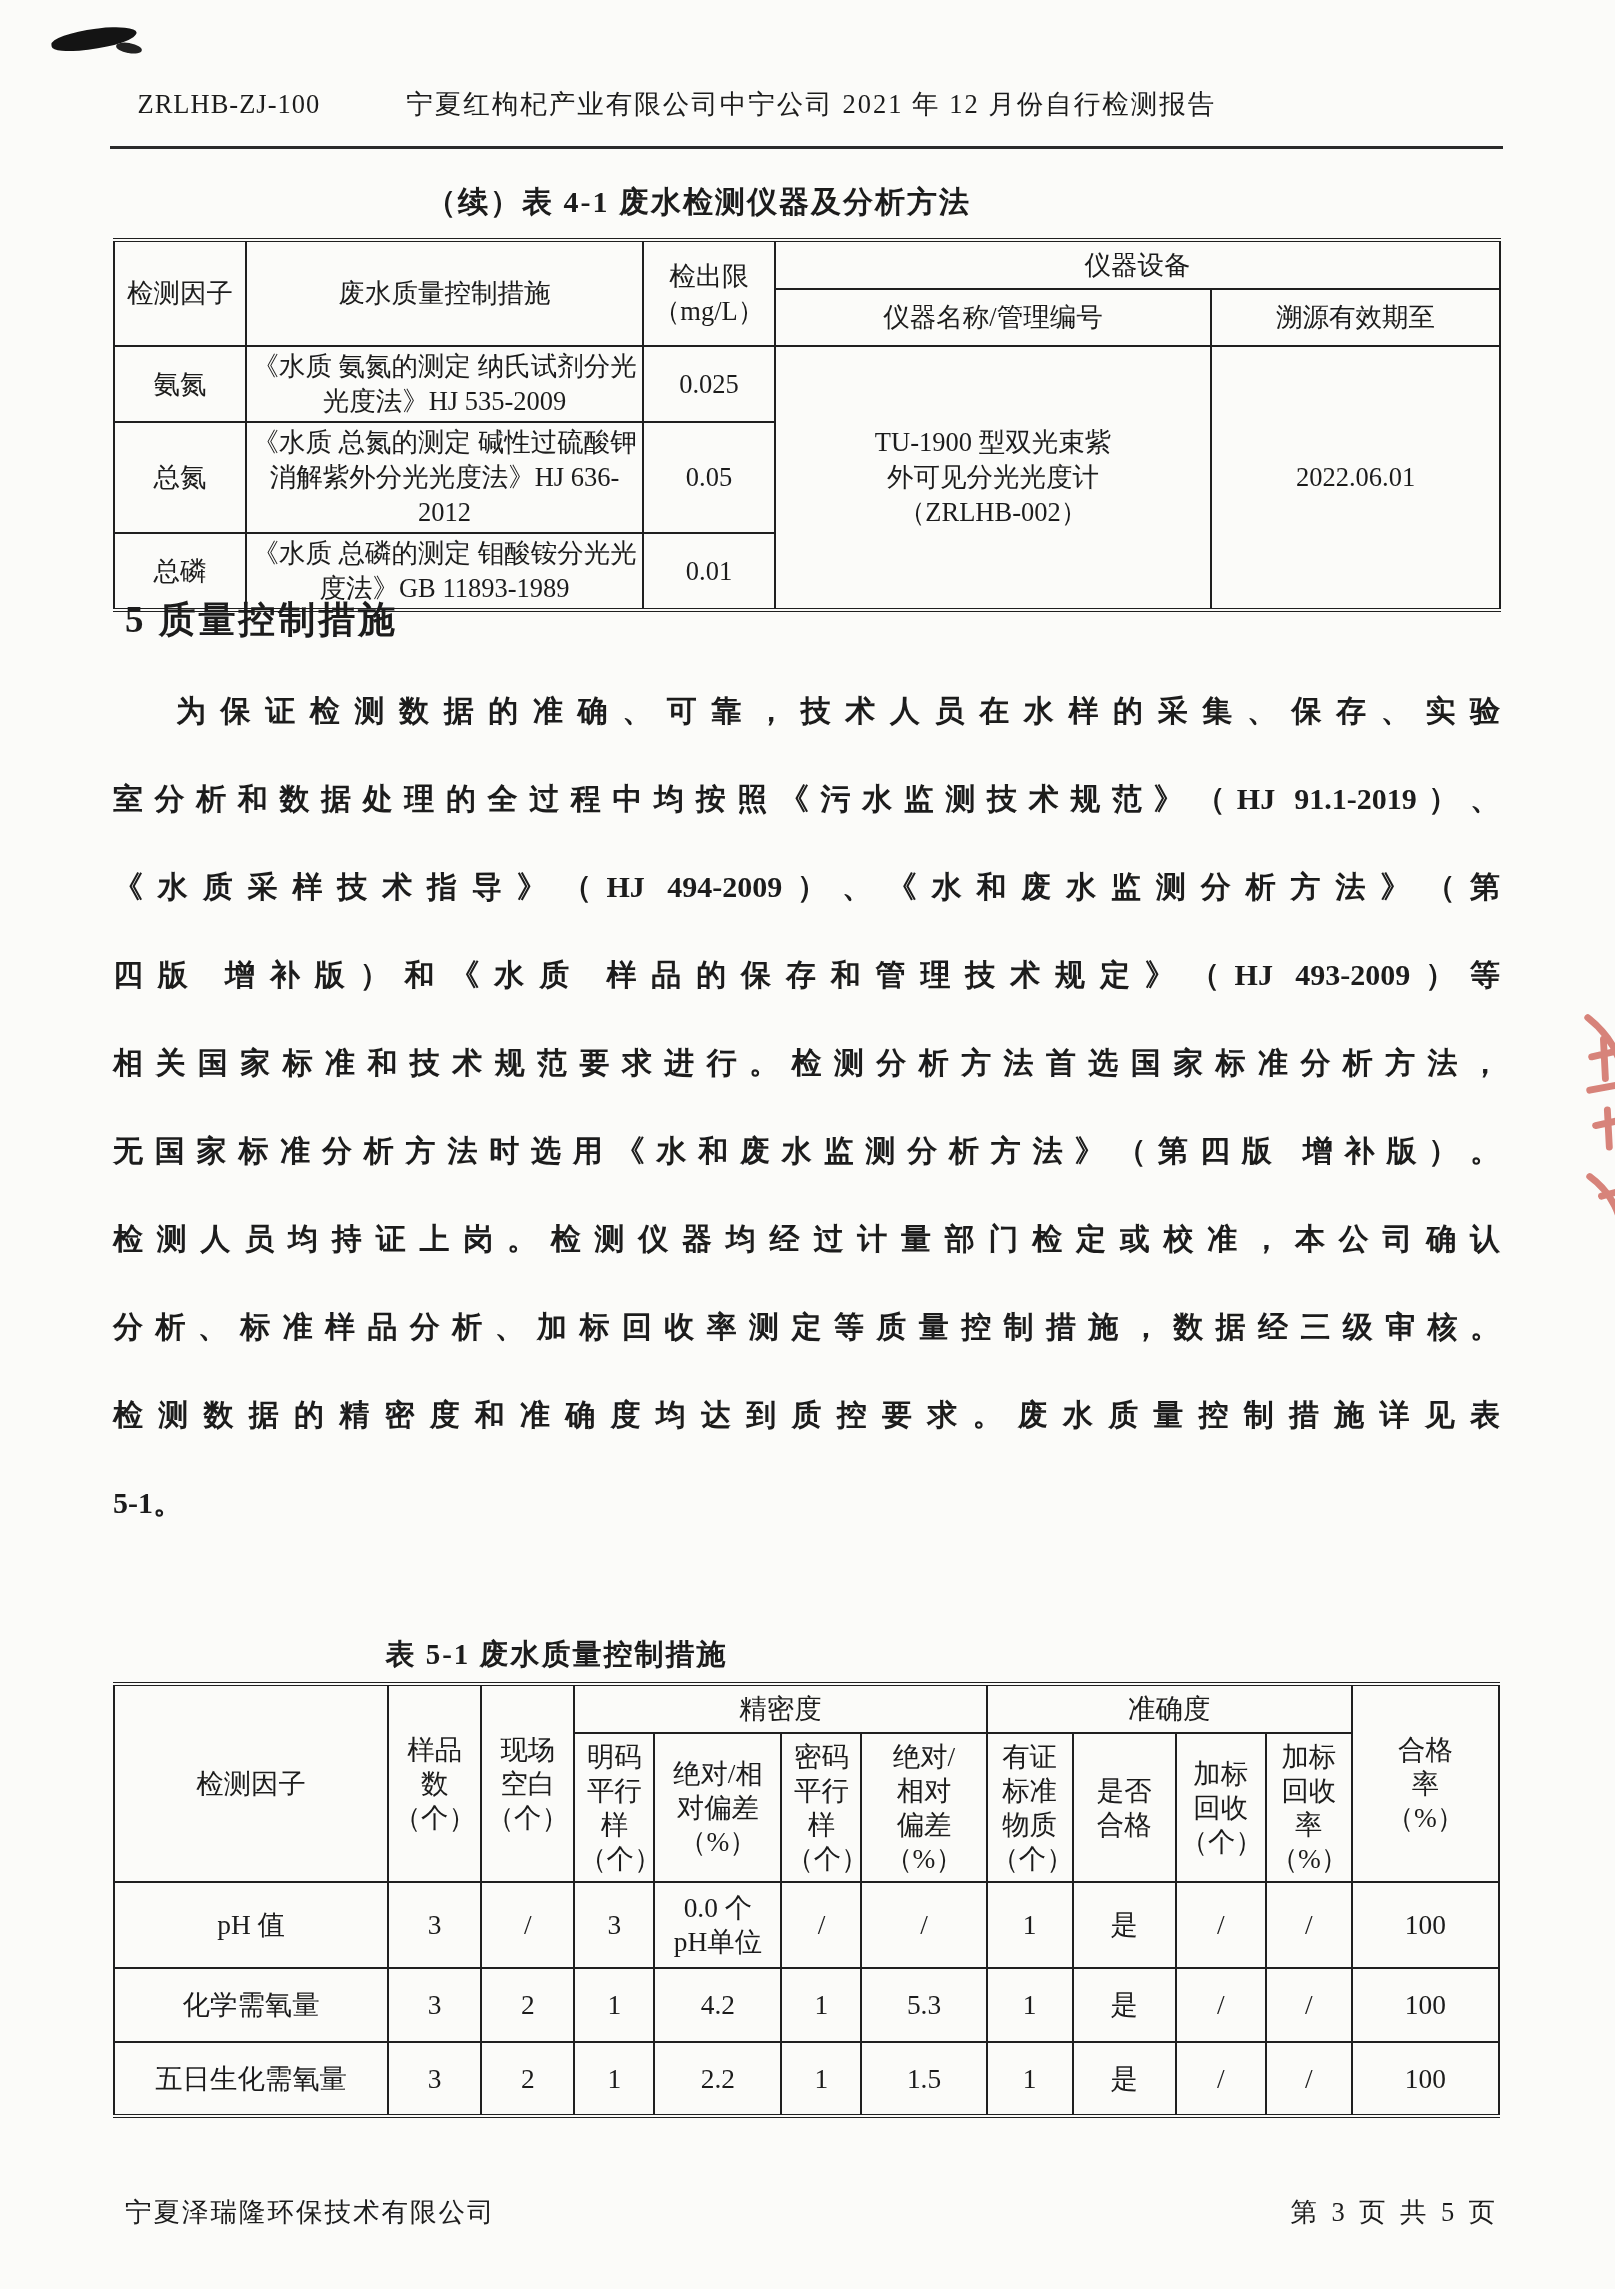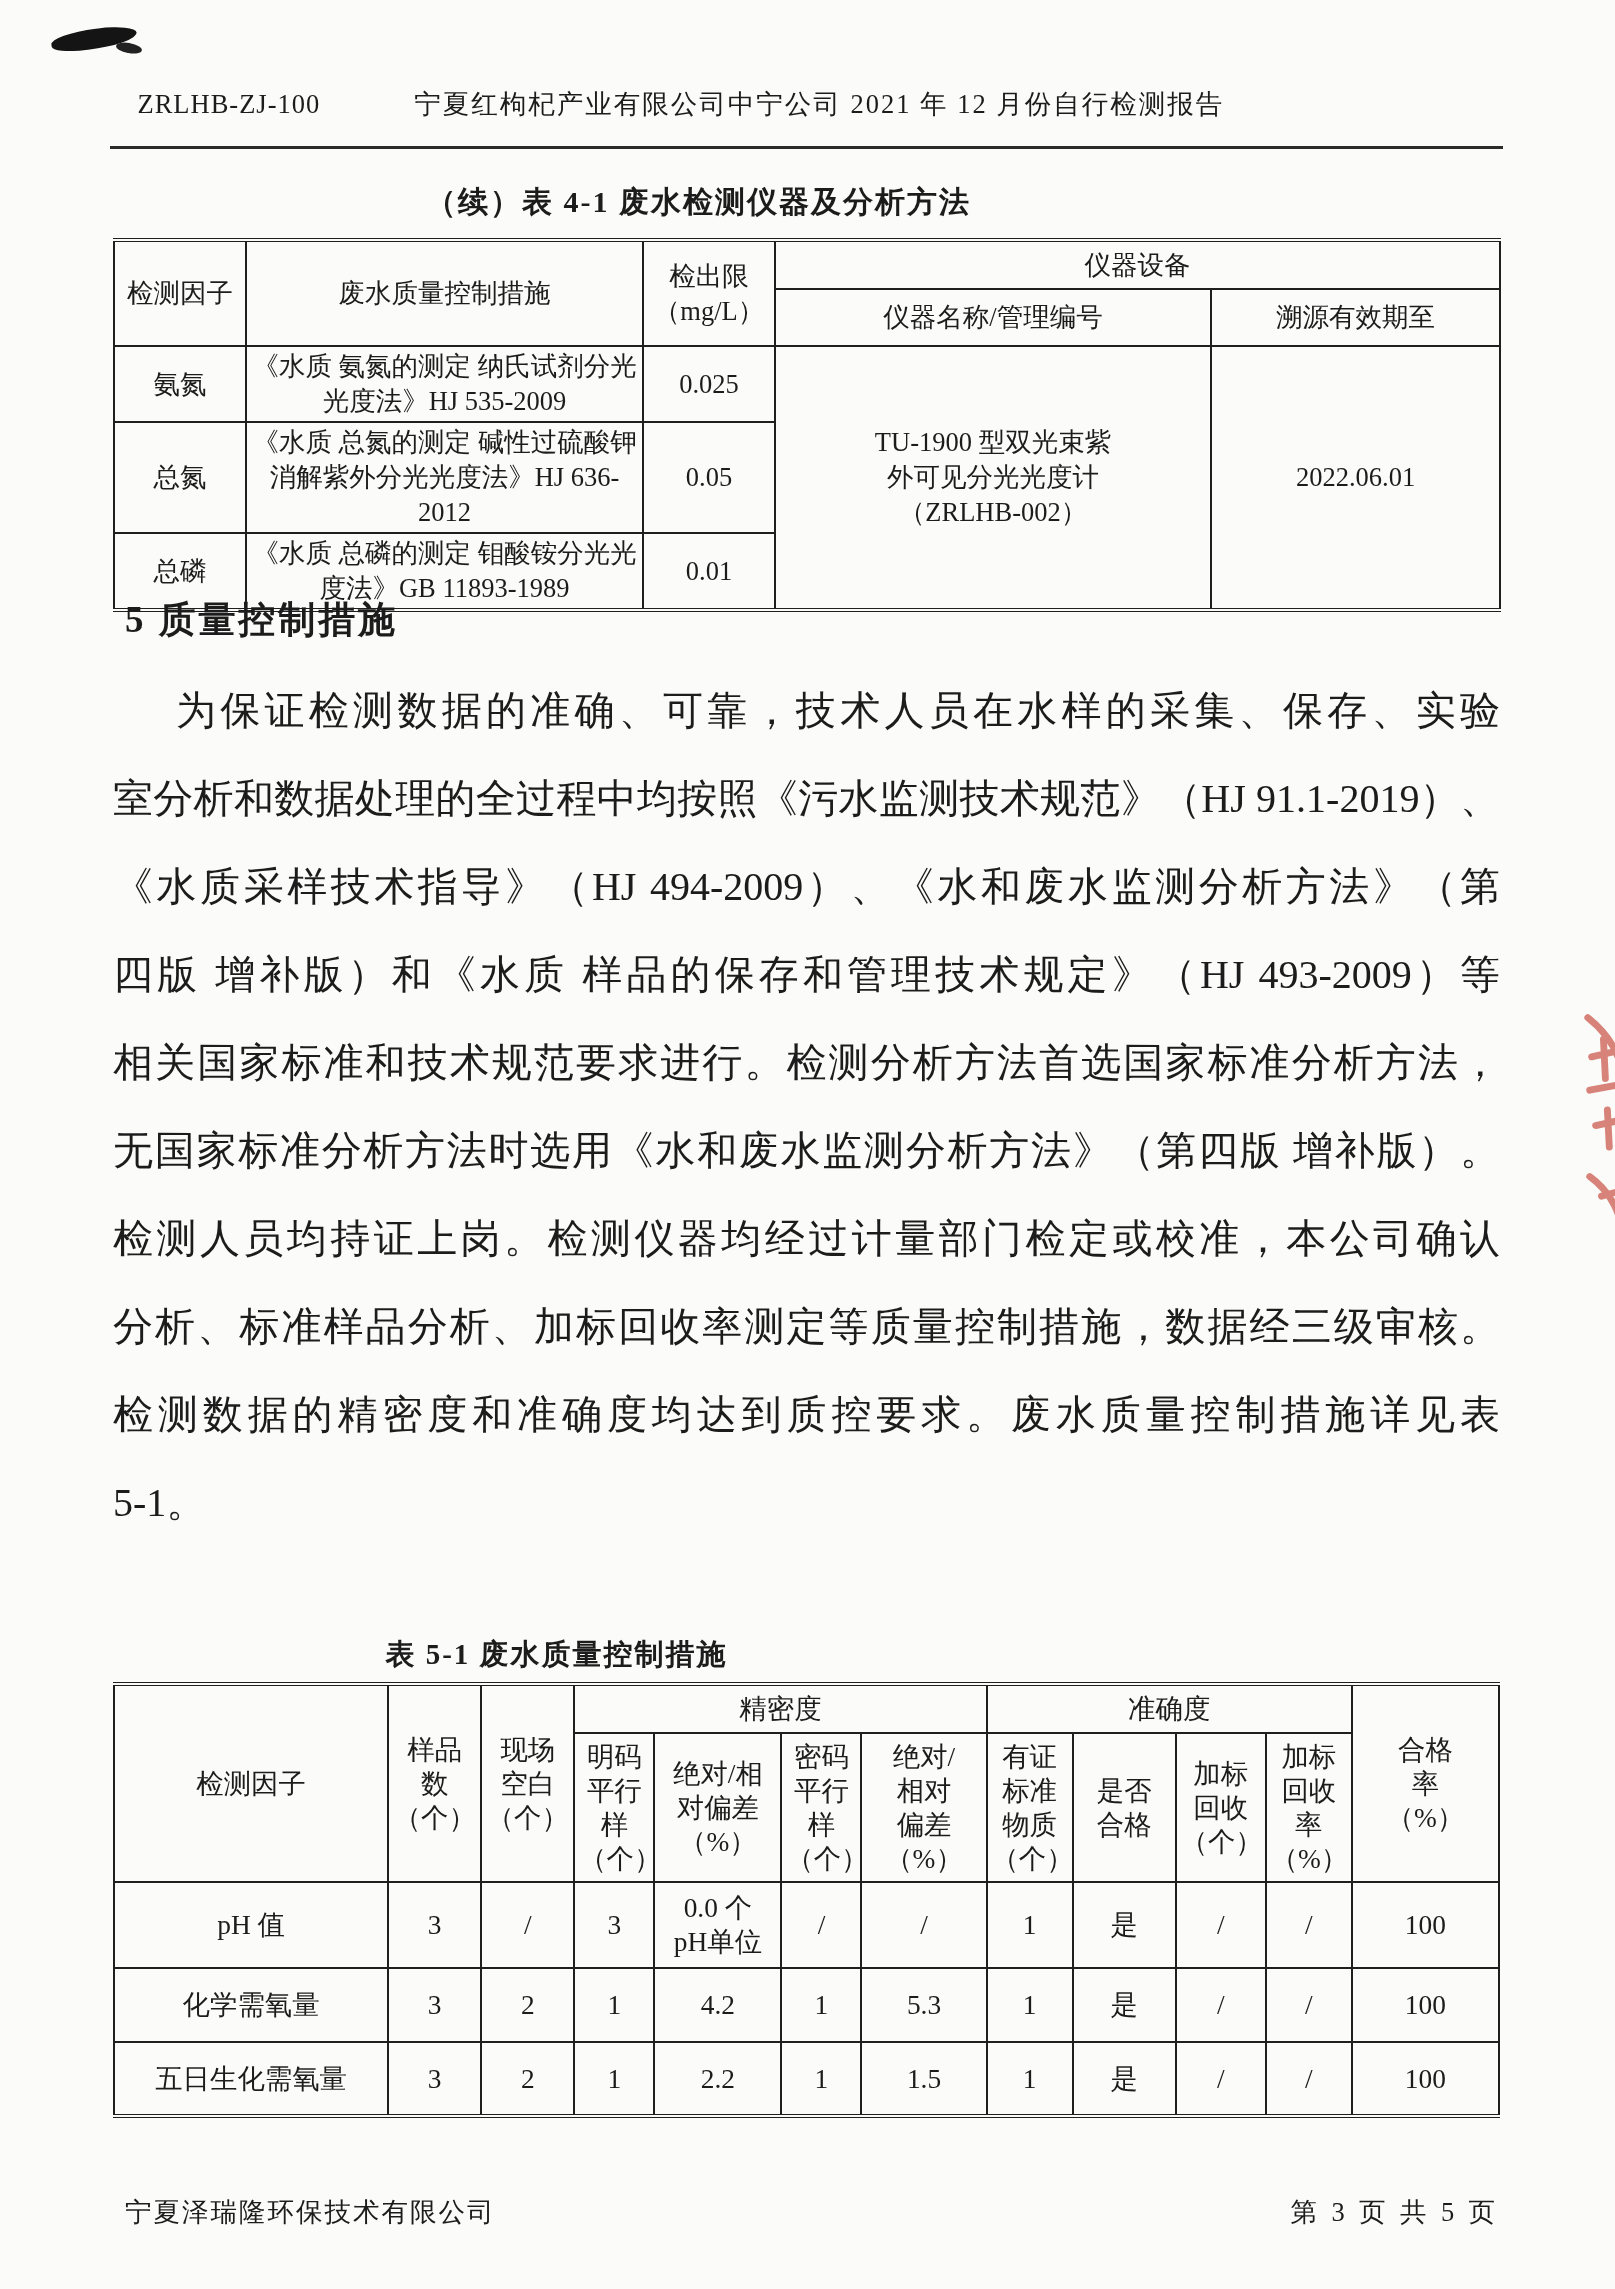--- a/index.html
+++ b/index.html
@@ -15,21 +15,21 @@
   .pre{white-space:pre-line;}
 
   
   .smudge{position:absolute;left:51px;top:29px;width:86px;height:19.6px;background:#141414;
     border-radius:55% 45% 60% 40%;transform:rotate(-7deg);}
   .smudge2{position:absolute;left:116px;top:43px;width:25.5px;height:9.8px;background:#222;
     border-radius:50%;transform:rotate(10deg);}
 
   
   .header-row{position:absolute;left:113px;top:86px;width:1387px;display:flex;align-items:baseline;
-    font-size:26.5px;letter-spacing:1px;gap:8px;}
+    font-size:26.5px;letter-spacing:1px;}
   .header-code{margin-left:24.5px;}
   .header-title{margin-left:86px;letter-spacing:2px;}
   .header-rule{position:absolute;left:110px;top:146px;width:1393px;height:2.9px;background:#2b2b2b;}
 
   
   .t4-caption{position:absolute;left:113px;top:182px;width:1387px;text-align:center;
     font-size:30px;font-weight:bold;letter-spacing:2px;transform:translateX(-108px);}
   .t5-caption{position:absolute;left:113px;top:1635px;width:1387px;text-align:center;
     font-size:29px;font-weight:bold;letter-spacing:2px;transform:translateX(-250px);}
 
@@ -40,21 +40,21 @@
 
   .t4{position:absolute;left:113px;top:238px;width:1387px;font-size:26.5px;line-height:35px;
     border-top:4.9px double #1f1f1f;border-bottom:4.9px double #1f1f1f;}
   .t4 thead tr:last-child th{border-bottom:2.9px solid #1f1f1f;}
   .t4 .h1{height:49px;}
   .t4 .h2{height:57px;}
   .t4 .r{height:76px;}
 
   
   .sec-heading{position:absolute;left:125px;top:595px;font-size:37px;font-weight:bold;letter-spacing:2.9px;}
-  .para{position:absolute;left:113px;top:667px;width:1387px;font-size:40px;}
+  .para{position:absolute;left:113px;top:667px;width:1387px;font-size:30px;font-weight:bold;}
   .para-line{height:88px;line-height:88px;text-align:justify;text-align-last:justify;
     text-justify:inter-character;white-space:nowrap;}
   .para-line.first{padding-left:63px;}
   .para-line.last{text-align-last:left;}
 
   .t5{position:absolute;left:113px;top:1682px;width:1387px;font-size:27.4px;line-height:34px;
     border-top:4.9px double #1f1f1f;border-bottom:4.9px double #1f1f1f;}
   .t5 thead tr:last-child th{border-bottom:2.9px solid #1f1f1f;}
   .t5 .g{height:49px;}
   .t5 .sub th{height:149px;}

